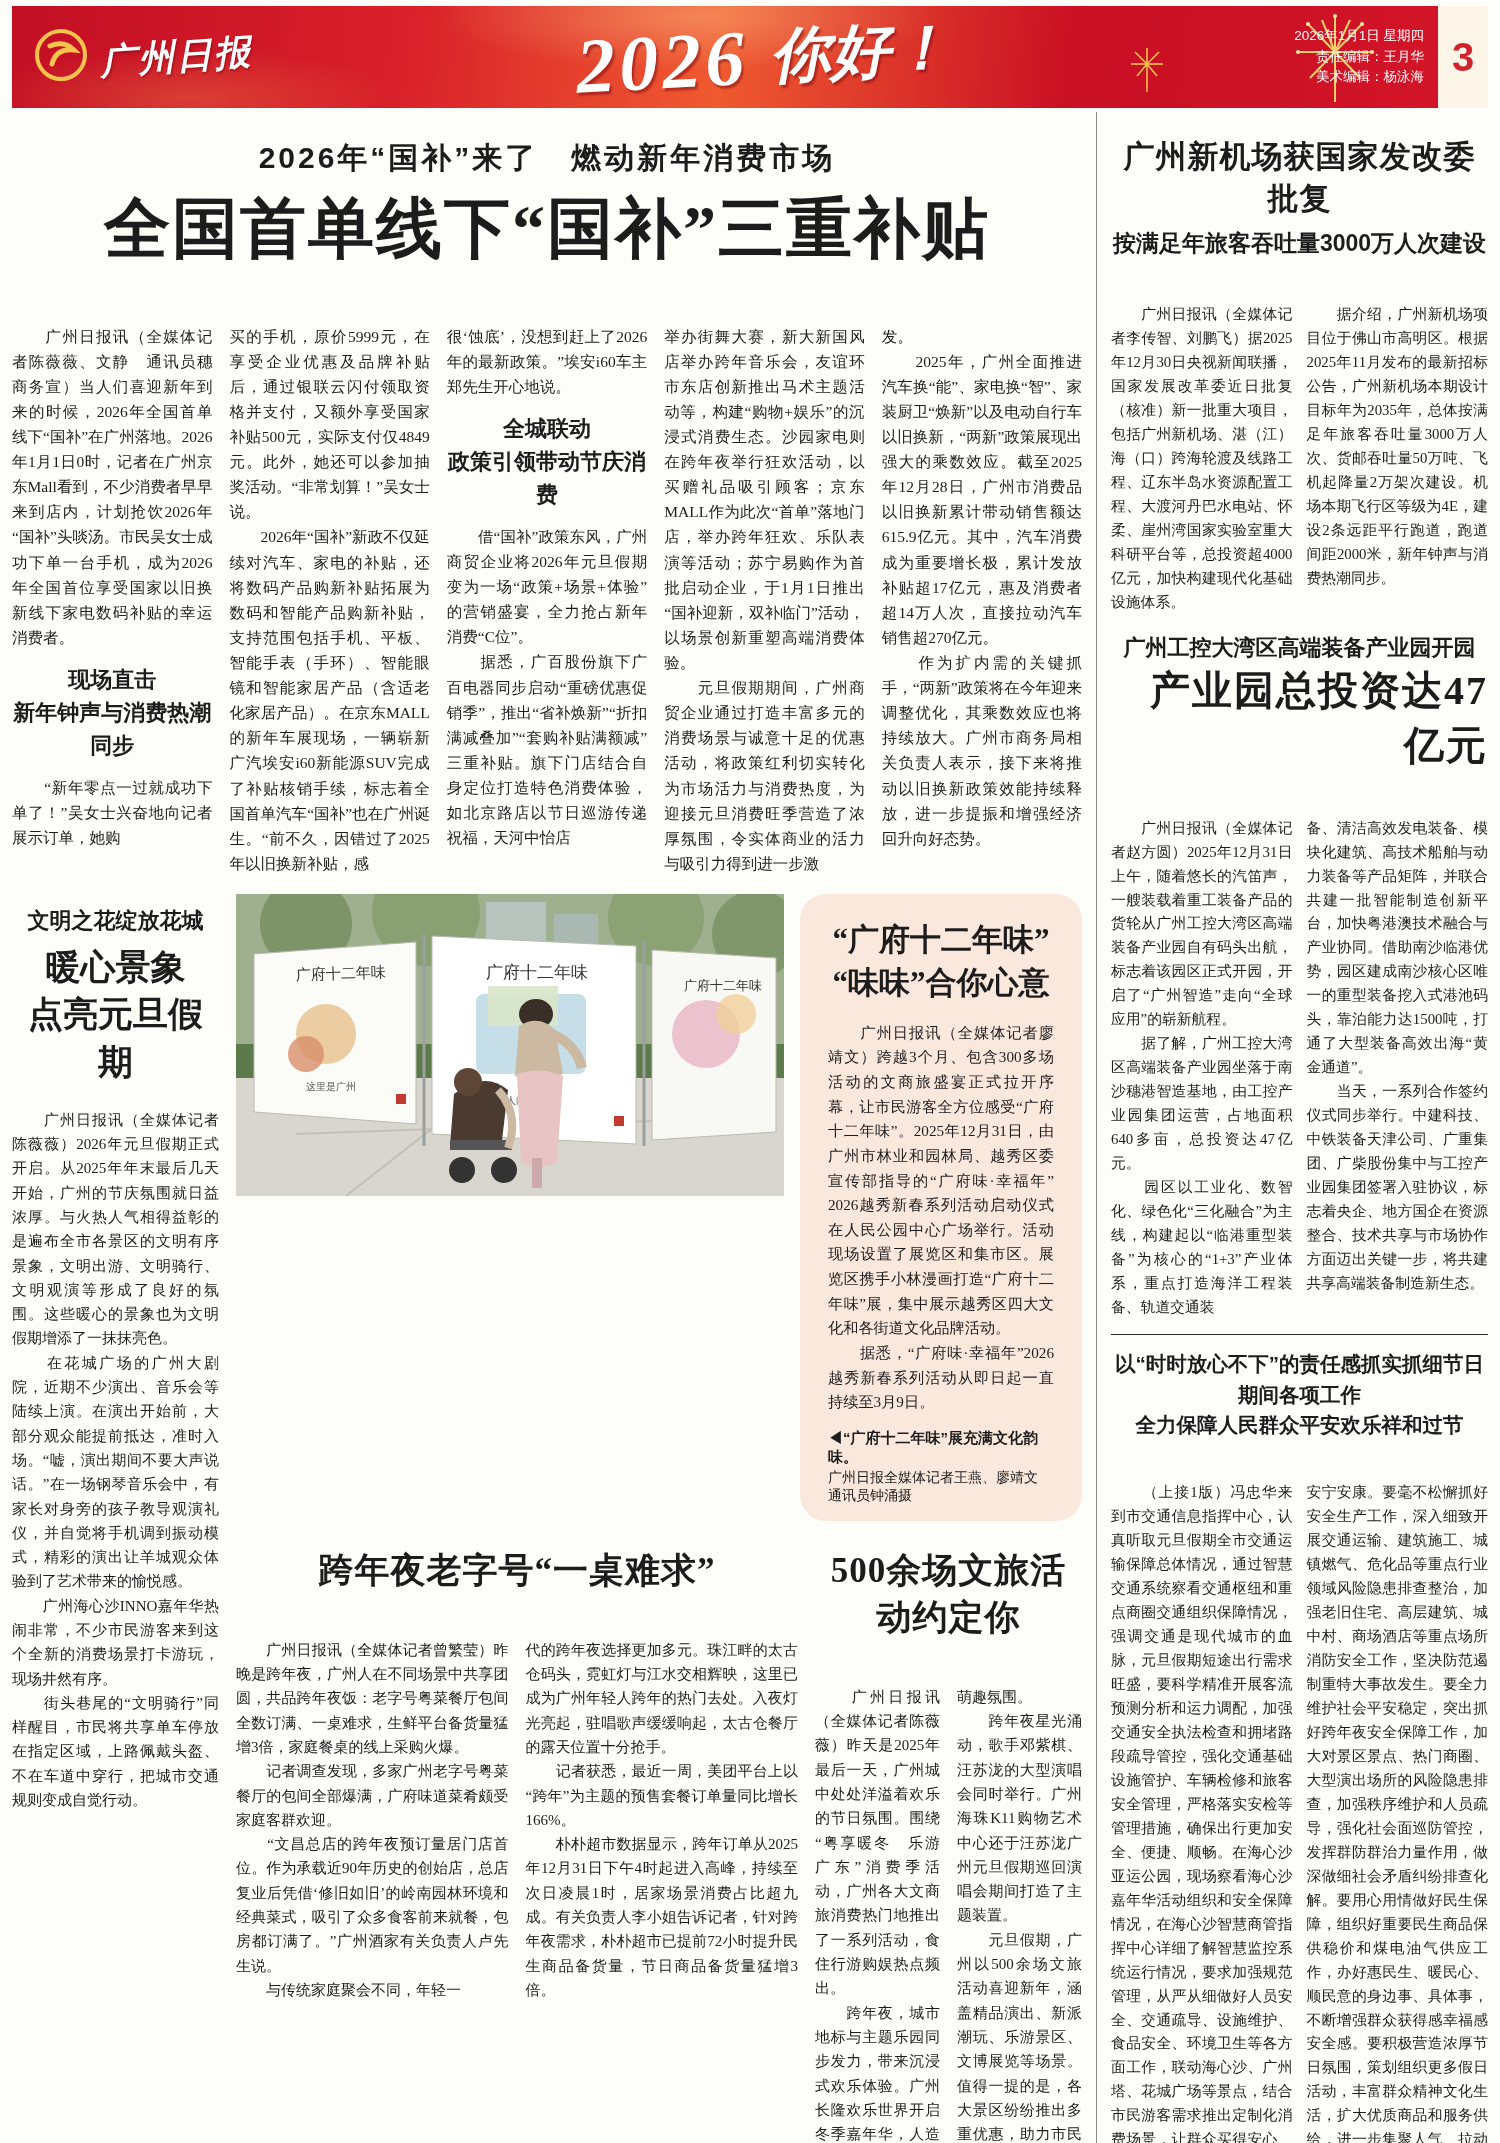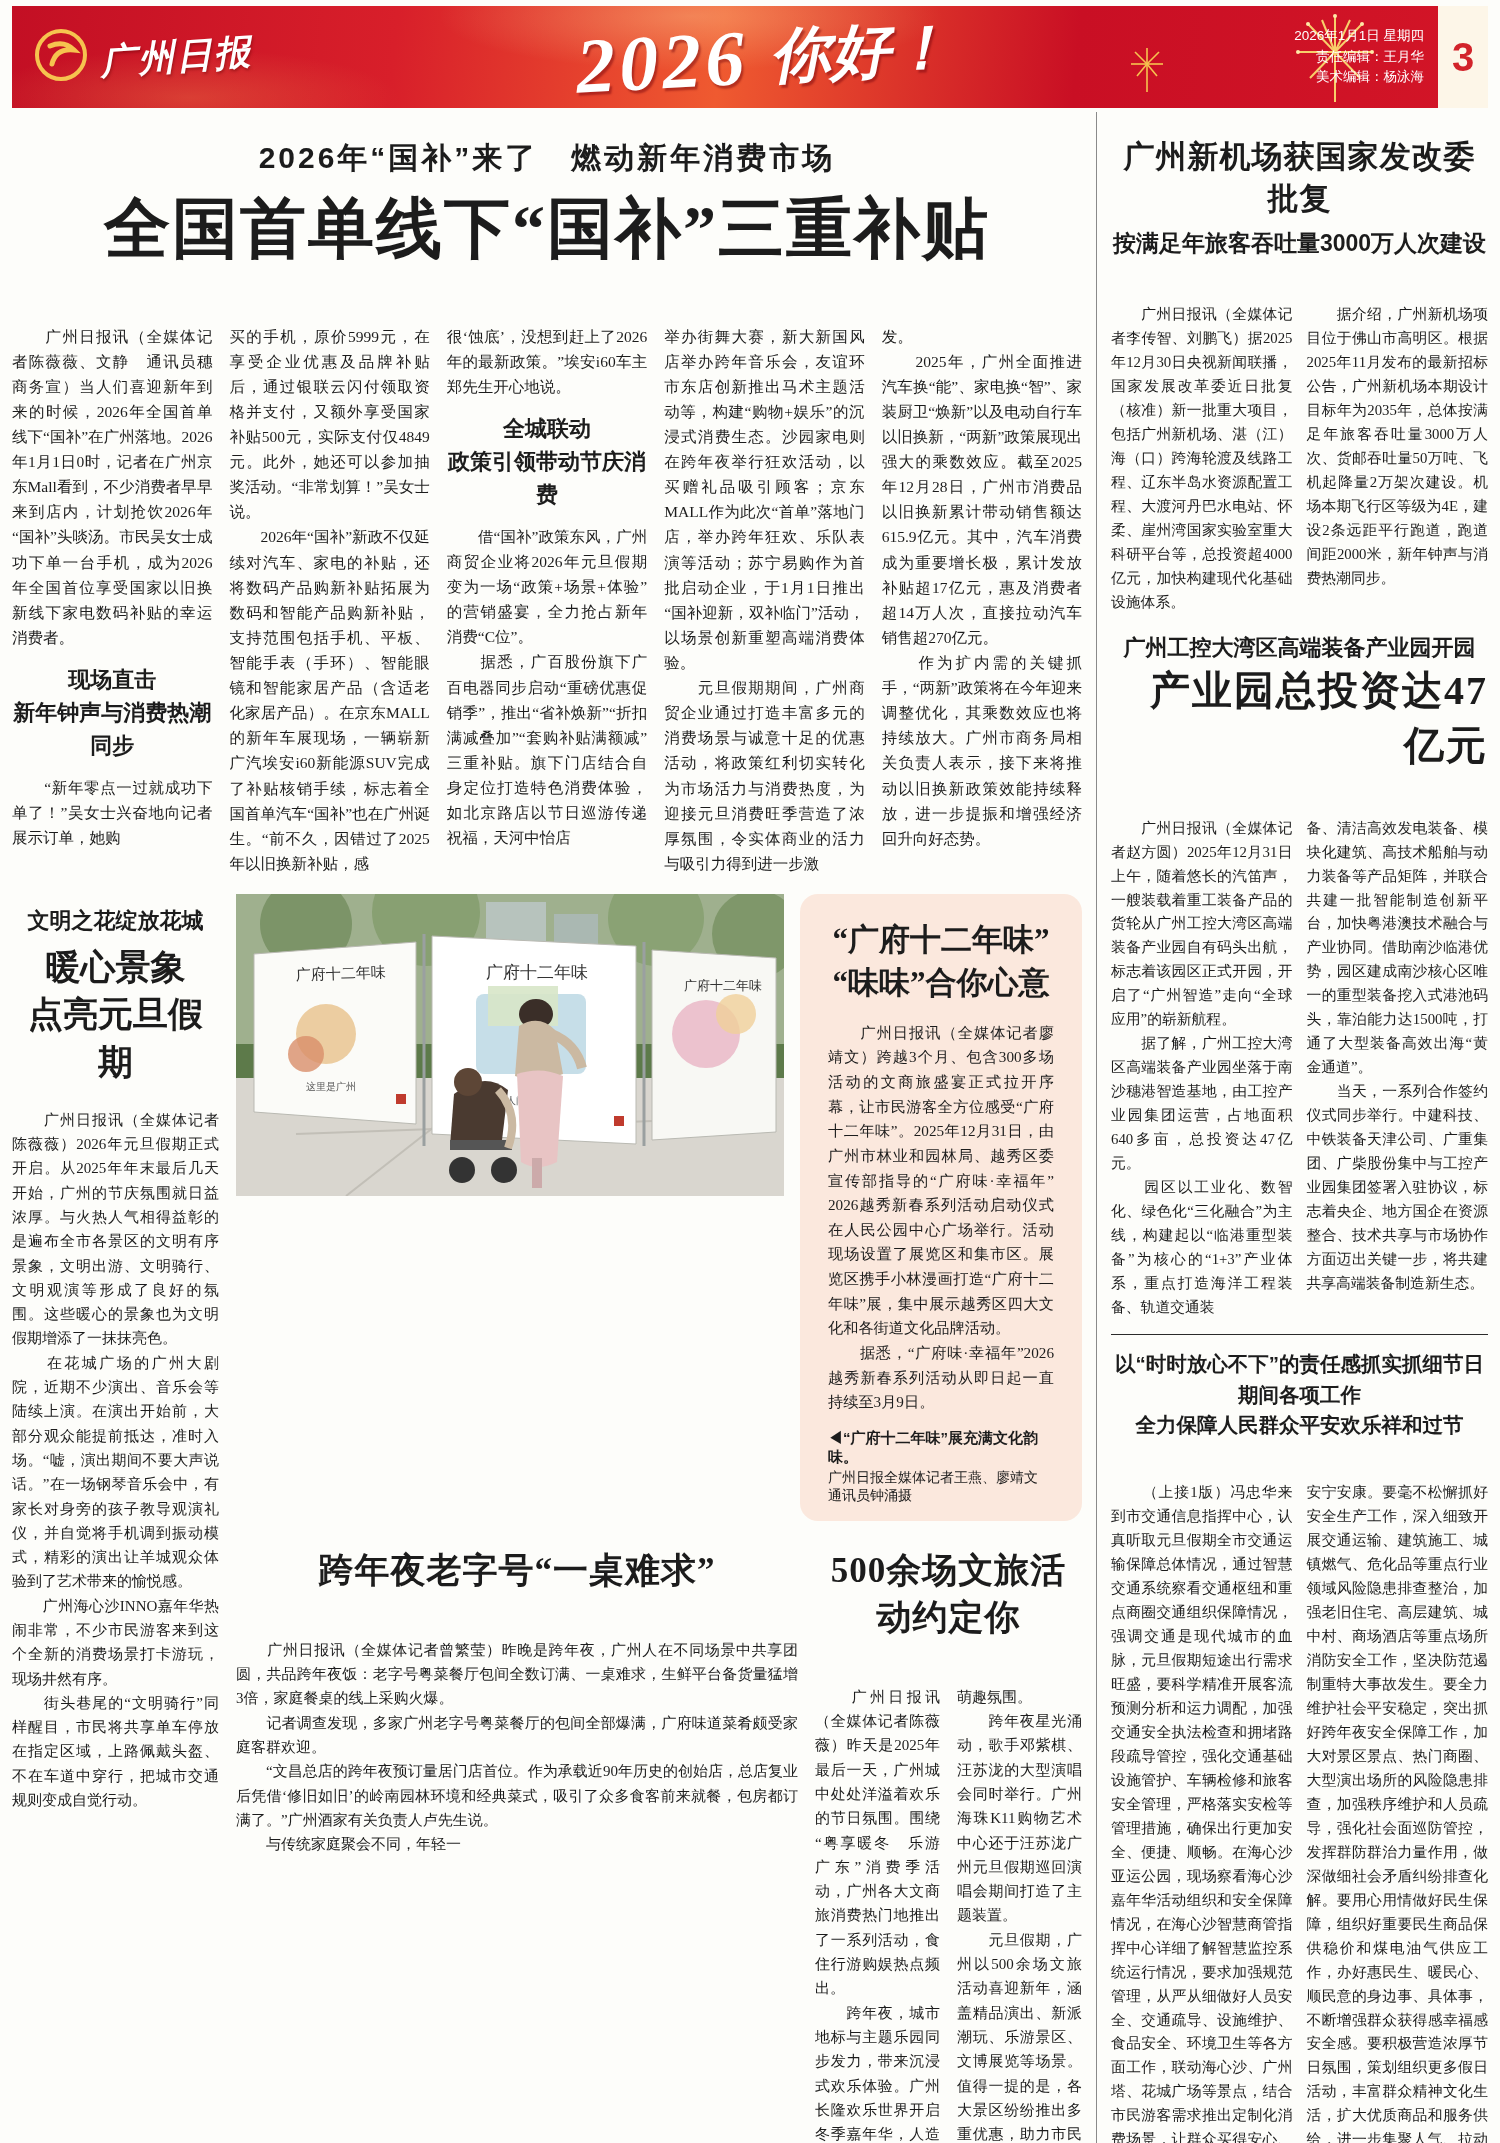--- a/index.html
+++ b/index.html
@@ -51,21 +51,21 @@
   .band-header { position:relative; height:46px; }
   .band-header::before { content:""; position:absolute; left:0; right:70px; top:22px; border-top:2px dashed #dd5a43; }
   .band-label-wrap { position:absolute; left:270px; top:0; background:#fdfdfa; padding:0 16px; display:flex; align-items:center; gap:10px; }
   .band-label { color:#c9202c; font-size:37px; font-weight:900; font-family:"Liberation Sans",sans-serif; letter-spacing:3px; font-style:italic; }
   .band-ribbon { position:absolute; right:0; top:2px; }
   .band-grid { display:grid; grid-template-columns:207px 1fr; column-gap:17px; margin-top:8px; }
   .civility-kicker { text-align:center; font-family:"Liberation Sans",sans-serif; font-weight:700; font-size:22px; margin:12px 0 8px; }
   .civility-title { text-align:center; font-weight:900; font-size:35px; line-height:1.35; margin-bottom:22px; }
   .band-right-top { display:flex; gap:16px; }
   .photo-frame { flex:0 0 548px; height:302px; }
-  .pink-box { flex:1; background:#fbe8dd; border-radius:18px; padding:24px 28px 16px; }
+  .pink-box { flex:1; background:#fbe8dd; border-radius:26px; padding:24px 28px 16px; }
   .pink-title { text-align:center; font-weight:900; font-size:31px; line-height:1.4; margin-bottom:16px; }
   .pink-box .body-text { font-size:15.2px; }
   .photo-caption { margin-top:14px; font-size:15px; }
   .photo-caption .cap-b { font-weight:700; font-family:"Liberation Sans",sans-serif; }
   .photo-caption .cap-c { font-size:14px; margin-top:2px; }
   .band-bottom { display:grid; grid-template-columns:562px 1fr; column-gap:17px; margin-top:20px; }
   .mid-title { text-align:center; font-weight:900; font-size:35px; letter-spacing:1px; margin:6px 0 16px; }
 </style>
 </head>
 <body>
@@ -260,20 +260,23 @@
             </div>
 
             <div class="band-bottom">
               <article>
                 <h2 class="mid-title">跨年夜老字号“一桌难求”</h2>
                 <div class="cols">
                   <div class="body-text" style="font-size:15px;">　　广州日报讯（全媒体记者曾繁莹）昨晚是跨年夜，广州人在不同场景中共享团圆，共品跨年夜饭：老字号粤菜餐厅包间全数订满、一桌难求，生鲜平台备货量猛增3倍，家庭餐桌的线上采购火爆。
 　　记者调查发现，多家广州老字号粤菜餐厅的包间全部爆满，广府味道菜肴颇受家庭客群欢迎。
 　　“文昌总店的跨年夜预订量居门店首位。作为承载近90年历史的创始店，总店复业后凭借‘修旧如旧’的岭南园林环境和经典菜式，吸引了众多食客前来就餐，包房都订满了。”广州酒家有关负责人卢先生说。
 　　与传统家庭聚会不同，年轻一</div>
+                  <div class="body-text" style="font-size:15px;">代的跨年夜选择更加多元。珠江畔的太古仓码头，霓虹灯与江水交相辉映，这里已成为广州年轻人跨年的热门去处。入夜灯光亮起，驻唱歌声缓缓响起，太古仓餐厅的露天位置十分抢手。
+　　记者获悉，最近一周，美团平台上以“跨年”为主题的预售套餐订单量同比增长166%。
+　　朴朴超市数据显示，跨年订单从2025年12月31日下午4时起进入高峰，持续至次日凌晨1时，居家场景消费占比超九成。有关负责人李小姐告诉记者，针对跨年夜需求，朴朴超市已提前72小时提升民生商品备货量，节日商品备货量猛增3倍。</div>
                 </div>
               </article>
               <article>
                 <h2 class="mid-title">500余场文旅活动约定你</h2>
                 <div class="cols">
                   <div class="body-text" style="font-size:15px;">　　广州日报讯（全媒体记者陈薇薇）昨天是2025年最后一天，广州城中处处洋溢着欢乐的节日氛围。围绕“粤享暖冬　乐游广东”消费季活动，广州各大文商旅消费热门地推出了一系列活动，食住行游购娱热点频出。
 　　跨年夜，城市地标与主题乐园同步发力，带来沉浸式欢乐体验。广州长隆欢乐世界开启冬季嘉年华，人造飘雪营造了浪漫氛围。广州海心沙INNO嘉年华的大型娱乐设备和游戏装置吸引了不少家庭游客。在广州塔，塔畔吧主题派对热闹举行，新年艺术季正式启动，1月1日“新年第一缕阳光”活动同步直播机器人登高挑战赛，届时更有“大湾鸡”人偶互动，增添</div>
                   <div class="body-text" style="font-size:15px;">萌趣氛围。
 　　跨年夜星光涌动，歌手邓紫棋、汪苏泷的大型演唱会同时举行。广州海珠K11购物艺术中心还于汪苏泷广州元旦假期巡回演唱会期间打造了主题装置。
 　　元旦假期，广州以500余场文旅活动喜迎新年，涵盖精品演出、新派潮玩、乐游景区、文博展览等场景。值得一提的是，各大景区纷纷推出多重优惠，助力市民游客新年出行。宝墨园在假日期间每日线上限量发放296张免费成人门票，广州长隆旅游度假区推出住宿、餐饮等多项优惠，沙湾古镇展馆推出联票全票8折优惠，七彩澳游世界送上福利烧鸡及门票优惠，与市民游客一起欢乐迎新年。</div>

